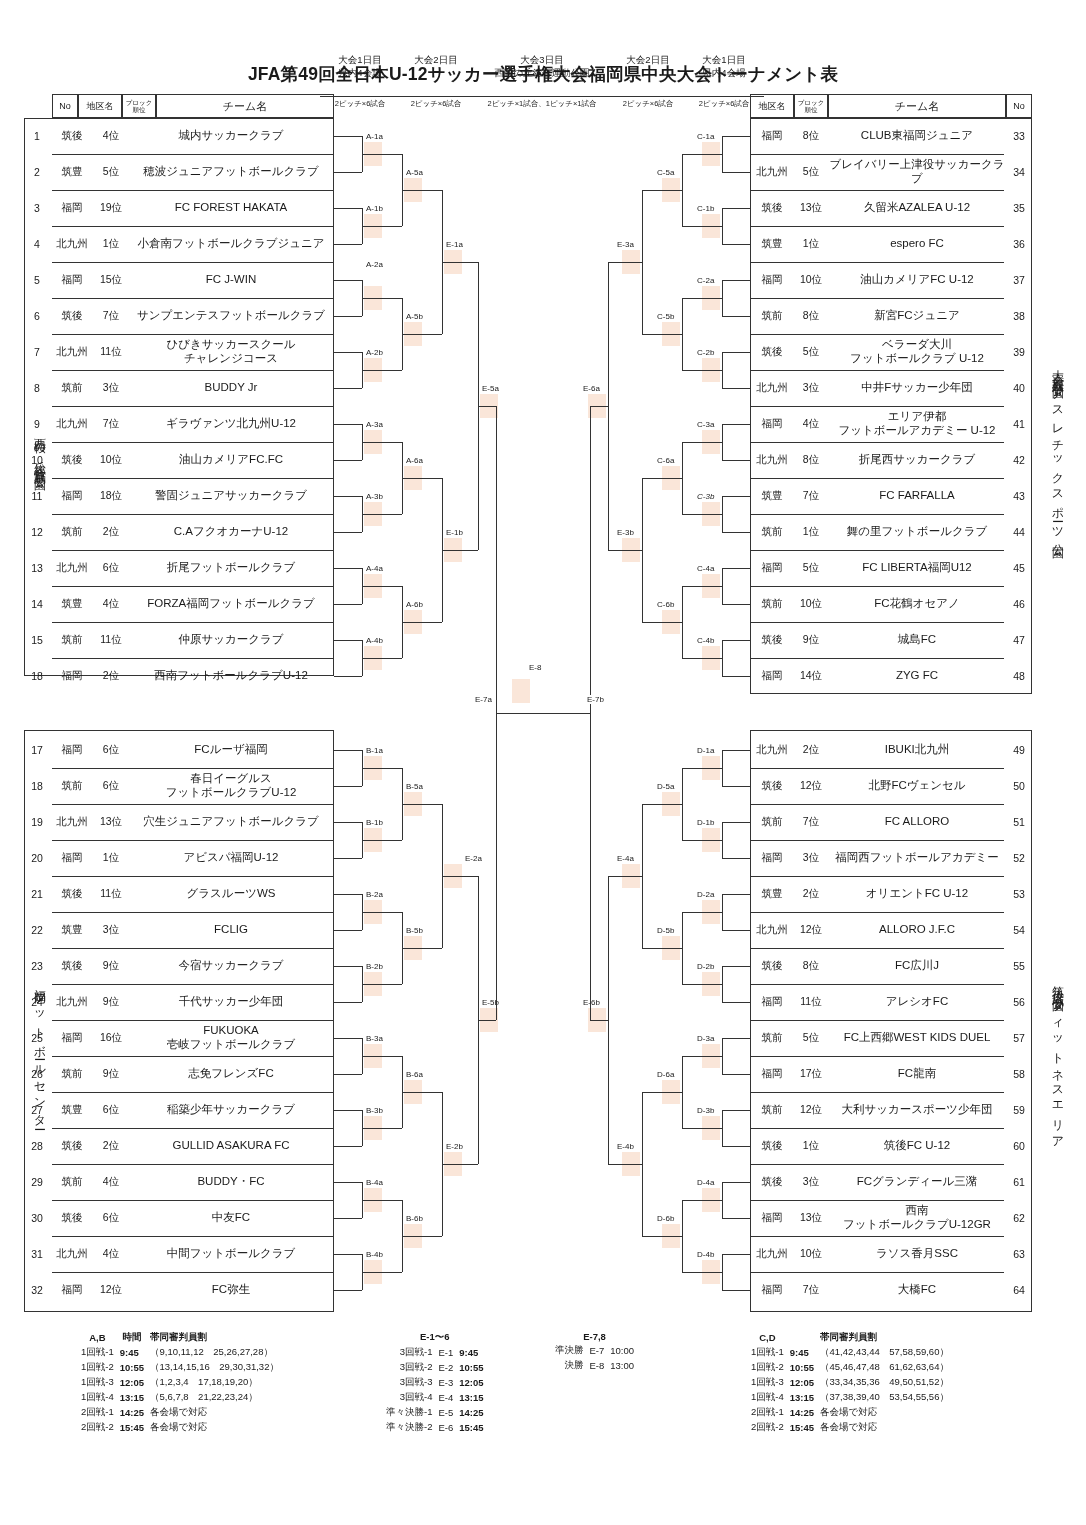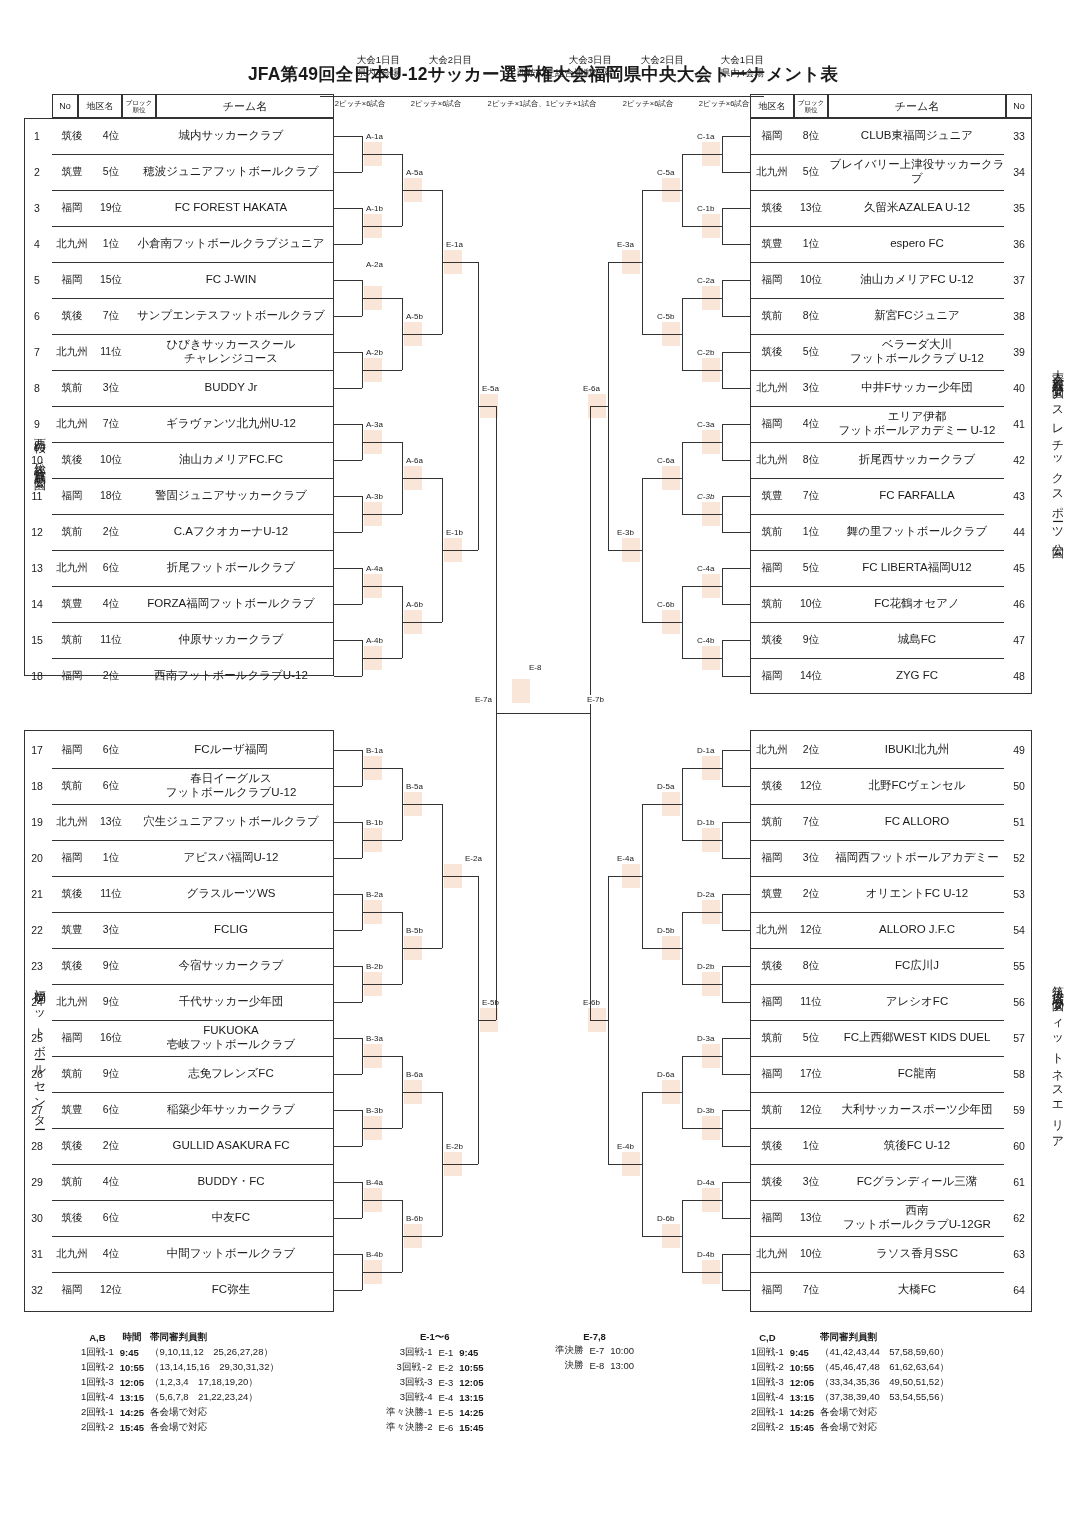--- a/index.html
+++ b/index.html
@@ -10,21 +10,21 @@
     color:#1a1a1a;
     position:relative;
     overflow:hidden;
   }
   .title{
     position:absolute;top:22px;left:0;width:1086px;
     text-align:center;font-size:17.5px;font-weight:bold;letter-spacing:.2px;margin-top:40px;
   }
   
   .dayhdr{position:absolute;font-size:9.5px;text-align:center;line-height:1.35;}
-  .dayhdr .d{display:block;text-align:right;}
+  .dayhdr .d{display:block;}
   .pitch{position:absolute;font-size:7.5px;text-align:center;border-top:1px solid #333;padding-top:2px;}
   .hdrbox{position:absolute;border:1px solid #333;box-sizing:border-box;font-size:9px;text-align:center;display:flex;align-items:center;justify-content:center;line-height:1.15;}
   
   .row{position:absolute;height:36px;box-sizing:border-box;display:flex;align-items:center;}
   .row .no{width:26px;text-align:center;font-size:10.5px;}
   .row .dist{width:44px;text-align:center;font-size:10.5px;}
   .row .rank{width:34px;text-align:center;font-size:10.5px;}
   .row .nm{flex:1;text-align:center;font-size:11.5px;line-height:1.2;}
   .rowline{position:absolute;height:1px;background:#333;}
   .blockframe{position:absolute;border:1px solid #333;box-sizing:border-box;}
@@ -913,21 +913,21 @@
     <tbody>
         <tr>
           <td colspan="3" class="b" style="text-align:center;">E-1〜6</td>
         </tr>
     <tr>
           <td style="text-align:right;">3回戦-1</td>
           <td>E-1</td>
           <td class="b">9:45</td>
         </tr>
     <tr>
-          <td style="text-align:right;font-family:Liberation Mono, monospace;">3回戦-2</td>
+          <td style="text-align:right;">3回戦-2</td>
           <td>E-2</td>
           <td class="b">10:55</td>
         </tr>
     <tr>
           <td style="text-align:right;">3回戦-3</td>
           <td>E-3</td>
           <td class="b">12:05</td>
         </tr>
     <tr>
           <td style="text-align:right;">3回戦-4</td>

